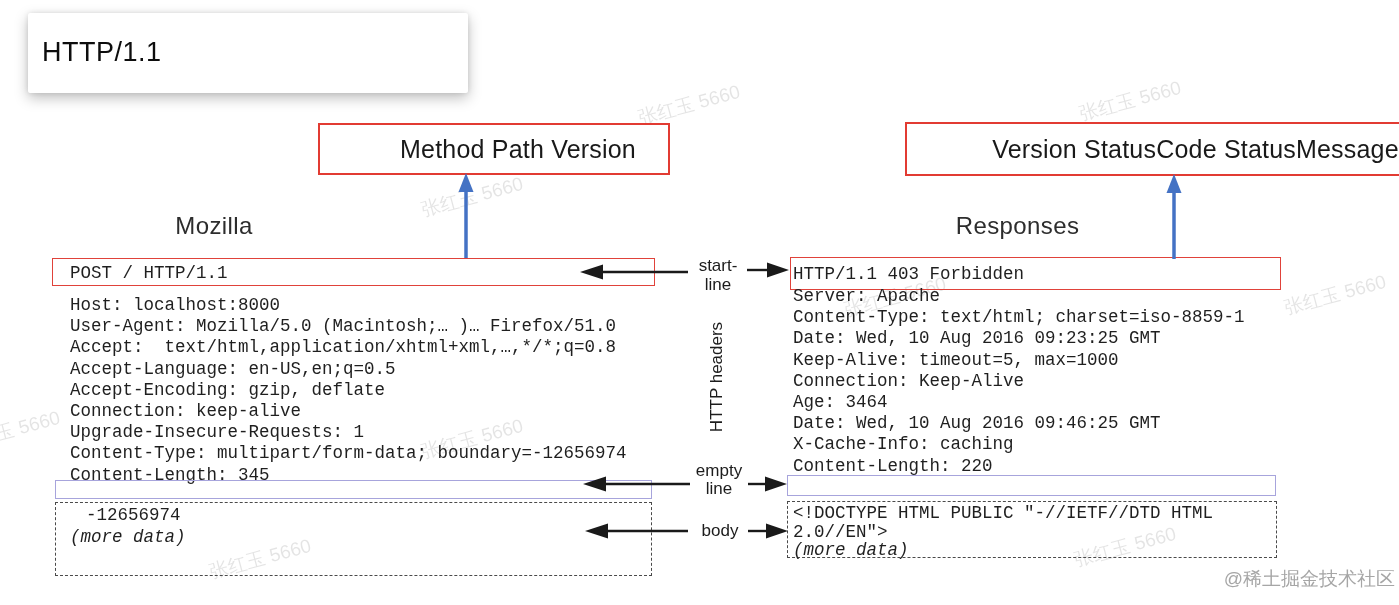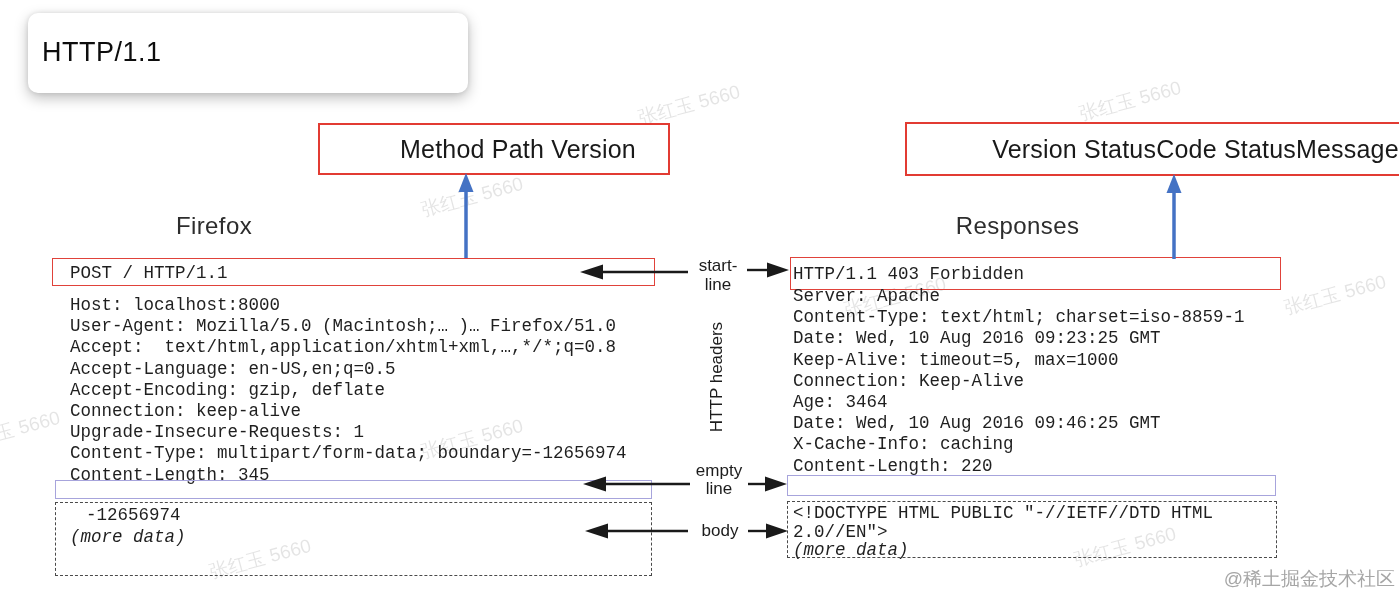--- a/index.html
+++ b/index.html
@@ -1,20 +1,20 @@
 <!DOCTYPE html>
 <html><head>
 <meta charset="utf-8">
 <style>
   html,body{margin:0;padding:0;background:#ffffff;}
   body{width:1399px;height:605px;overflow:hidden;font-family:"Liberation Sans",sans-serif;}
   .stage{position:relative;width:1399px;height:605px;background:#fff;}
 
   .title-card{position:absolute;left:28px;top:13px;width:440px;height:80px;background:#fff;
-    box-shadow:0 5px 14px rgba(0,0,0,.25),0 0 5px rgba(0,0,0,.10);border-radius:10px;}
+    box-shadow:0 5px 14px rgba(0,0,0,.25),0 0 5px rgba(0,0,0,.10);border-radius:2px;}
   .title-text{position:absolute;left:14px;top:24px;font-size:27px;color:#0d0d0d;letter-spacing:.5px;}
 
   .red-label{position:absolute;border:2px solid #e23b32;display:flex;align-items:center;justify-content:center;
     font-size:25px;color:#191919;background:#fff;letter-spacing:.2px;padding-left:48px;}
   .lbl-method{left:318px;top:123px;width:300px;height:48px;}
   .lbl-version{left:905px;top:122px;width:481px;height:50px;}
 
   .heading{position:absolute;font-size:24px;color:#2d2d2d;text-align:center;letter-spacing:.4px;}
   .h-req{left:119px;top:212px;width:190px;}
   .h-resp{left:920px;top:212px;width:195px;}
@@ -71,21 +71,21 @@
     <div class="title-text">HTTP/1.1</div>
   </div>
 
   <div class="red-label lbl-method">
     <span>Method Path Version</span>
   </div>
   <div class="red-label lbl-version">
     <span>Version StatusCode StatusMessage</span>
   </div>
 
-  <div class="heading h-req">Firefox</div>
+  <div class="heading h-req">Mozilla</div>
   <div class="heading h-resp">Responses</div>
 
   <div class="box box-red req-start-box"></div>
   <div class="mono startline" style="left:70px;top:263px;">POST / HTTP/1.1</div>
   <pre class="mono hdrs" style="left:70px;top:295px;">Host: localhost:8000
 User-Agent: Mozilla/5.0 (Macintosh;… )… Firefox/51.0
 Accept:  text/html,application/xhtml+xml,…,*/*;q=0.8
 Accept-Language: en-US,en;q=0.5
 Accept-Encoding: gzip, deflate
 Connection: keep-alive

